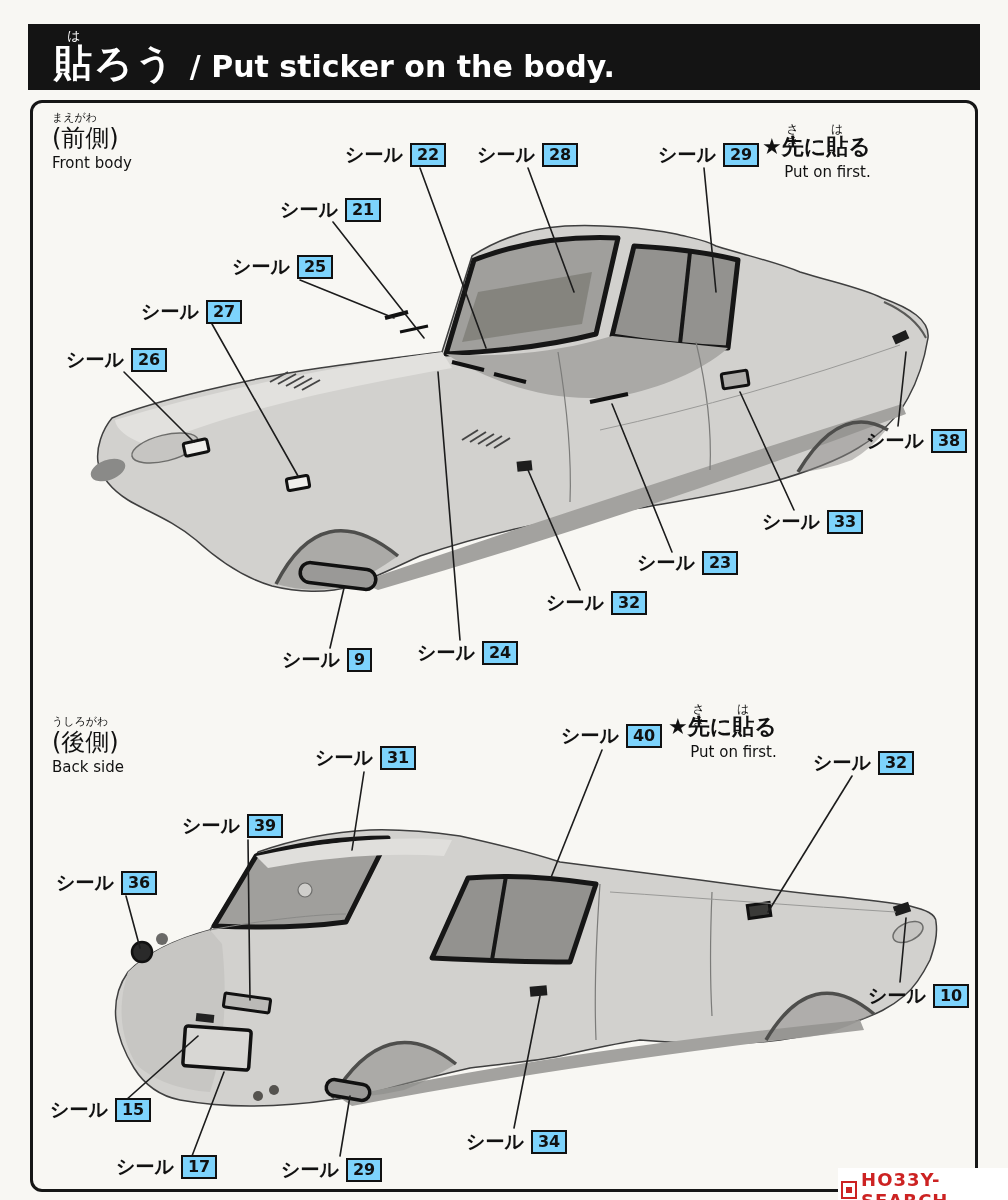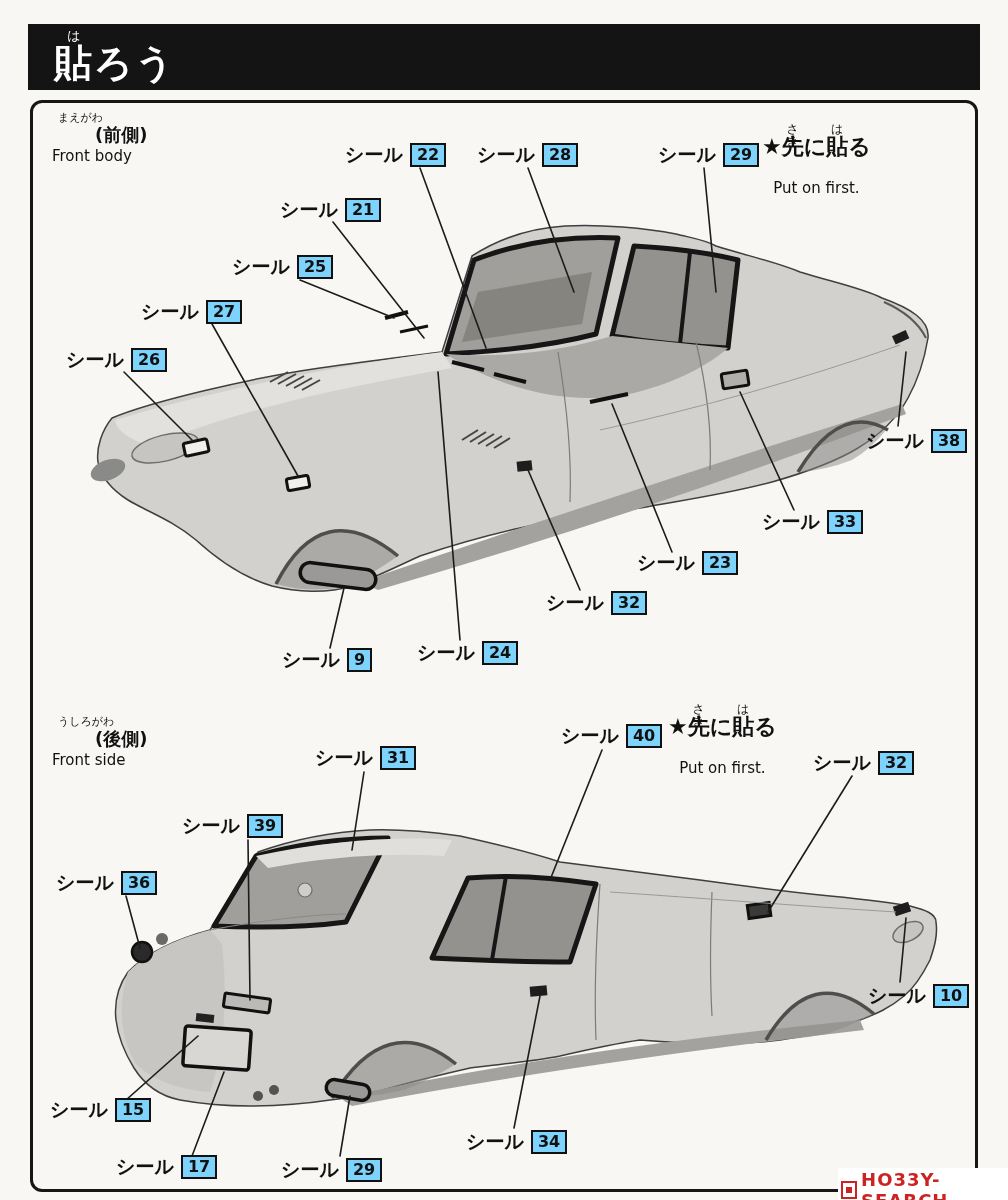--- a/index.html
+++ b/index.html
@@ -17,50 +17,51 @@
   .topbar .kfuri .rt{top:-15px;font-size:13px;}
 
   
   .sheet{position:absolute;left:30px;top:100px;width:942px;height:1086px;border:3px solid #161616;
          border-radius:12px;z-index:1;background:#f8f7f3;}
 
   .overlay{position:absolute;left:0;top:0;z-index:2;pointer-events:none;}
 
   
   .side-head{position:absolute;z-index:3;line-height:1.15;}
-  .side-head .furi{font-size:11px;margin-left:6px;}
-  .side-head .kanji{font-size:18px;font-weight:700;margin-left:43px;}
+  .side-head .furi{font-size:11px;}
+  .side-head .kanji{font-size:24px;font-weight:400;}
   .side-head .en{font-size:15px;margin-top:3px;}
 
   
   .label{position:absolute;white-space:nowrap;font-size:19px;font-weight:bold;z-index:3;line-height:24px;}
   .label .num{display:inline-block;border:2px solid #111;padding:0 5px;margin-left:7px;font-size:16px;
               line-height:20px;background:#7dd3fc;font-weight:bold;vertical-align:1px;}
 
   
   .put-first{position:absolute;z-index:3;}
   .pf-jp{font-size:22px;font-weight:bold;line-height:1;}
-  .pf-en{font-size:15px;margin-top:21px;text-align:center;}
+  .pf-en{font-size:15px;margin-top:5px;text-align:right;}
 
   
   .watermark{position:absolute;left:838px;top:1168px;z-index:6;display:flex;align-items:center;gap:4px;
              background:#fff;padding:1px 3px;}
   .wm-box{width:14px;height:14px;border:2px solid #cc2222;display:flex;align-items:center;justify-content:center;}
   .wm-box .dot{width:6px;height:6px;background:#cc2222;}
   .wm-text{color:#cc2222;font-weight:bold;font-size:18px;letter-spacing:1px;}
 </style>
 </head>
 <body>
 
 <div class="page">
 
   <div class="topbar">
     <div class="jp">
       <span class="kfuri"><span class="rt">は</span><span>貼</span></span><span>ろう</span>
     </div>
+    <div class="en">/ Put sticker on the body.</div>
   </div>
 
   <div class="sheet"></div>
 
   <svg class="overlay" width="1008" height="1200" viewBox="0 0 1008 1200">
 
     <g>
       <path d="M112,418 C150,402 250,378 320,368 C360,362 410,356 442,352 L472,256 C500,238 532,228 565,226 C600,224 646,228 676,234 C692,238 706,240 716,246 C748,256 776,262 800,272 C832,282 862,288 882,298 C910,308 930,320 928,338 C924,362 918,380 908,398 C896,420 878,436 858,448 C832,464 800,474 772,482 C728,494 684,500 640,508 C600,514 558,520 520,528 C484,536 450,546 420,556 C398,566 374,578 352,586 C326,594 296,592 272,586 C244,578 218,560 196,540 C172,520 148,512 128,500 C112,490 100,476 98,462 C96,448 102,430 112,418 Z" fill="#d2d1ce" stroke="#3f3f3f" stroke-width="1.5"></path>
       <path d="M115,420 C220,388 360,362 442,352 L452,368 C360,384 240,408 150,446 C130,440 116,430 115,420 Z" fill="#e2e1de"></path>
       <path d="M360,582 Q600,500 902,404 L906,414 Q640,514 378,590 Z" fill="#a3a29f"></path>
@@ -195,21 +196,21 @@
   <div class="put-first" style="left:762px;top:136px">
     <div class="pf-jp">
       <span>★</span><span class="kfuri"><span class="rt">さき</span><span>先</span></span><span>に</span><span class="kfuri"><span class="rt">は</span><span>貼</span></span><span>る</span>
     </div>
     <div class="pf-en">Put on first.</div>
   </div>
 
   <div class="side-head" style="left:52px;top:716px">
     <div class="furi">うしろがわ</div>
     <div class="kanji">(後側)</div>
-    <div class="en">Front side</div>
+    <div class="en">Back side</div>
   </div>
 
   <div class="label" style="left:315px;top:745px"><span>シール</span><span class="num">31</span></div>
   <div class="label" style="left:561px;top:723px"><span>シール</span><span class="num">40</span></div>
   <div class="label" style="left:813px;top:750px"><span>シール</span><span class="num">32</span></div>
   <div class="label" style="left:182px;top:813px"><span>シール</span><span class="num">39</span></div>
   <div class="label" style="left:56px;top:870px"><span>シール</span><span class="num">36</span></div>
   <div class="label" style="left:868px;top:983px"><span>シール</span><span class="num">10</span></div>
   <div class="label" style="left:50px;top:1097px"><span>シール</span><span class="num">15</span></div>
   <div class="label" style="left:116px;top:1154px"><span>シール</span><span class="num">17</span></div>

